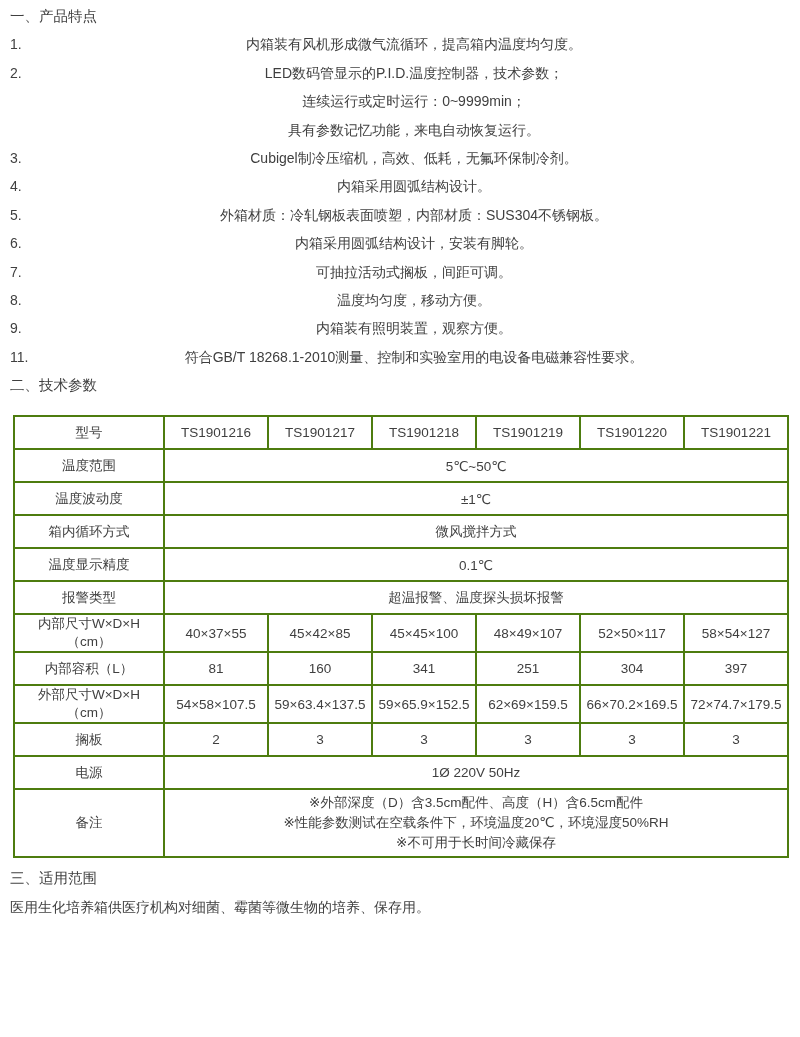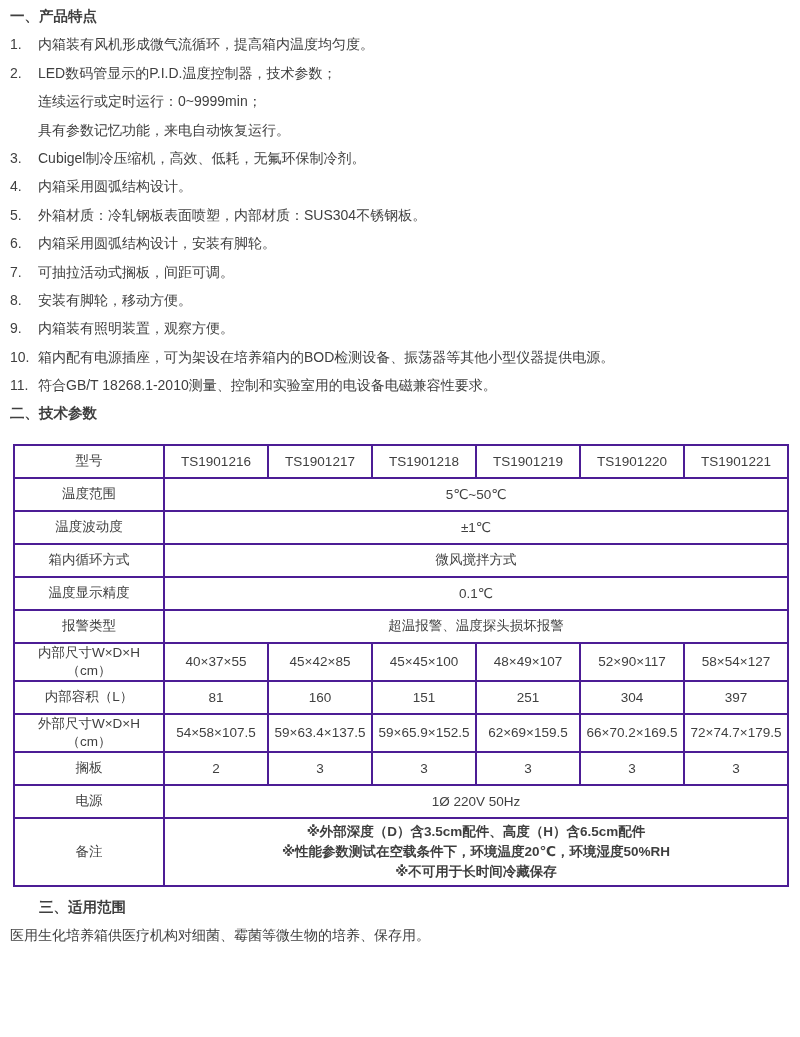--- a/index.html
+++ b/index.html
@@ -12,69 +12,68 @@
     font-family: "Liberation Sans", "DejaVu Sans", sans-serif;
     color: #3f3f3f;
   }
   .page {
     padding: 2px 10px 0 10px;
     box-sizing: border-box;
     width: 800px;
   }
   .heading {
     font-size: 14.5px;
-    font-weight: 700;
+    font-weight: 400;
     line-height: 28.4px;
     height: 28.4px;
     white-space: nowrap;
   }
   .feature-item {
     display: flex;
     font-size: 14px;
     line-height: 28.4px;
     height: 28.4px;
     white-space: nowrap;
   }
   .feature-num {
     flex: none;
     width: 28px;
   }
   .feature-text {
     flex: 1;
+    text-align: center;
   }
   table.specs {
     border-collapse: collapse;
     table-layout: fixed;
     width: 774px;
     margin-left: 3px;
     margin-top: 16px;
     font-size: 13.5px;
     color: #3f3f3f;
   }
   table.specs td, table.specs th {
-    border: 2px solid #4c1d95;
+    border: 2px solid #4d7c0f;
     text-align: center;
     vertical-align: middle;
     font-weight: normal;
     height: 31px;
     padding: 0 2px;
     overflow: hidden;
   }
   table.specs td.remark-cell {
     height: auto;
     padding: 3px 8px;
-    font-weight: bold;
   }
   .remark-line {
     line-height: 20px;
     height: 20px;
   }
   .scope-heading {
     margin-top: 6px;
-    margin-left: 29px;
   }
   .body-line {
     font-size: 14px;
     line-height: 28.4px;
     height: 28.4px;
     white-space: nowrap;
   }
 </style>
 </head>
 <body>
@@ -115,29 +114,25 @@
       <div class="feature-item">
         <span class="feature-num">6.</span>
         <span class="feature-text">内箱采用圆弧结构设计，安装有脚轮。</span>
       </div>
       <div class="feature-item">
         <span class="feature-num">7.</span>
         <span class="feature-text">可抽拉活动式搁板，间距可调。</span>
       </div>
       <div class="feature-item">
         <span class="feature-num">8.</span>
-        <span class="feature-text">安装有脚轮，移动方便。</span>
+        <span class="feature-text">温度均匀度，移动方便。</span>
       </div>
       <div class="feature-item">
         <span class="feature-num">9.</span>
         <span class="feature-text">内箱装有照明装置，观察方便。</span>
-      </div>
-      <div class="feature-item">
-        <span class="feature-num">10.</span>
-        <span class="feature-text">箱内配有电源插座，可为架设在培养箱内的BOD检测设备、振荡器等其他小型仪器提供电源。</span>
       </div>
       <div class="feature-item">
         <span class="feature-num">11.</span>
         <span class="feature-text">符合GB/T 18268.1-2010测量、控制和实验室用的电设备电磁兼容性要求。</span>
       </div>
     </div>
 
   <div class="heading">二、技术参数</div>
 
   <table class="specs">
@@ -181,28 +176,28 @@
         <tr>
           <td>报警类型</td>
           <td colspan="6">超温报警、温度探头损坏报警</td>
         </tr>
         <tr>
           <td>内部尺寸W×D×H（cm）</td>
           <td>40×37×55</td>
           <td>45×42×85</td>
           <td>45×45×100</td>
           <td>48×49×107</td>
-          <td>52×90×117</td>
+          <td>52×50×117</td>
           <td>58×54×127</td>
         </tr>
         <tr>
           <td>内部容积（L）</td>
           <td>81</td>
           <td>160</td>
-          <td>151</td>
+          <td>341</td>
           <td>251</td>
           <td>304</td>
           <td>397</td>
         </tr>
         <tr>
           <td>外部尺寸W×D×H（cm）</td>
           <td>54×58×107.5</td>
           <td>59×63.4×137.5</td>
           <td>59×65.9×152.5</td>
           <td>62×69×159.5</td>

